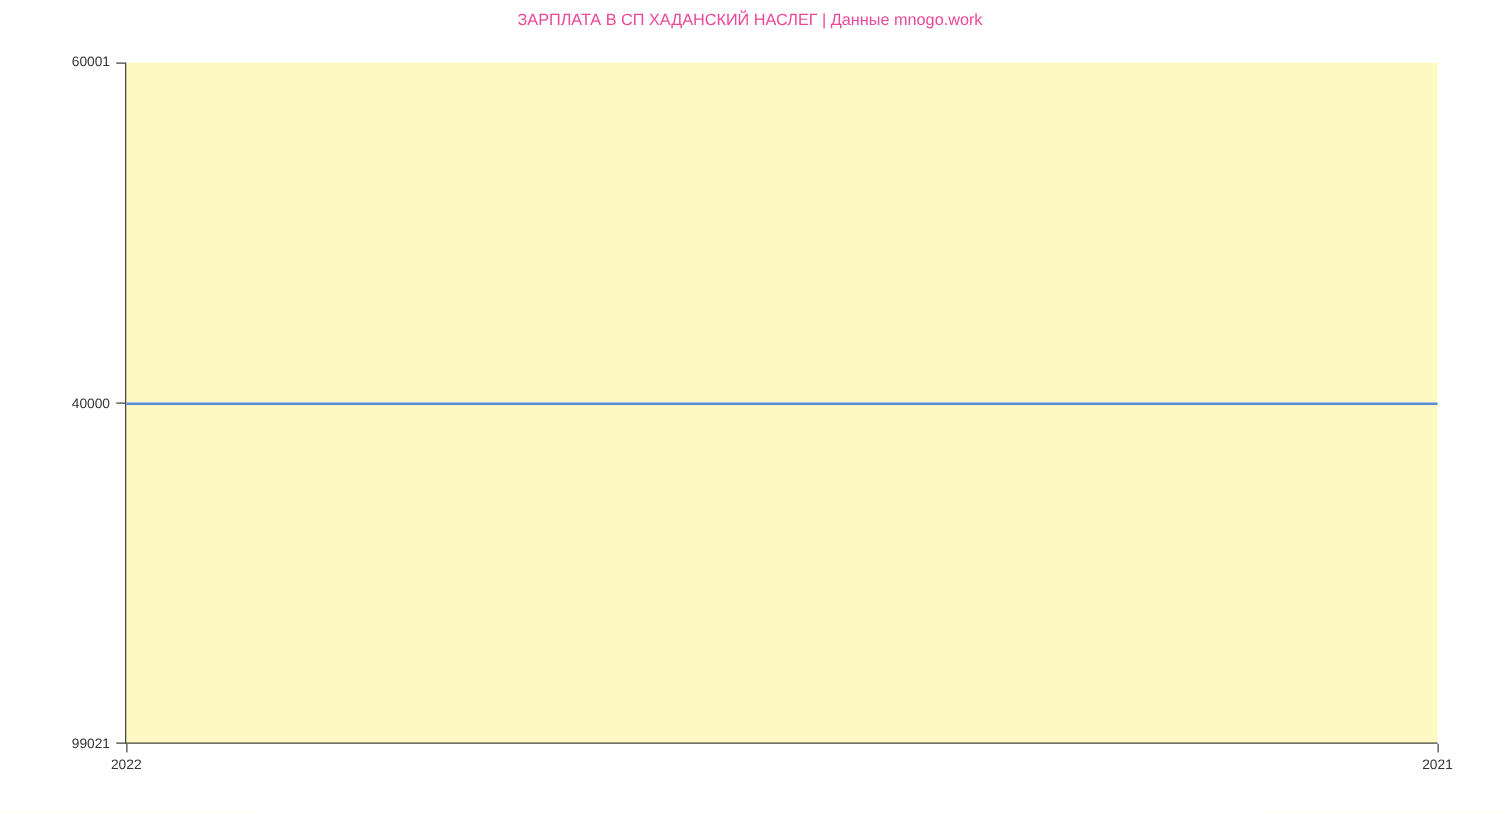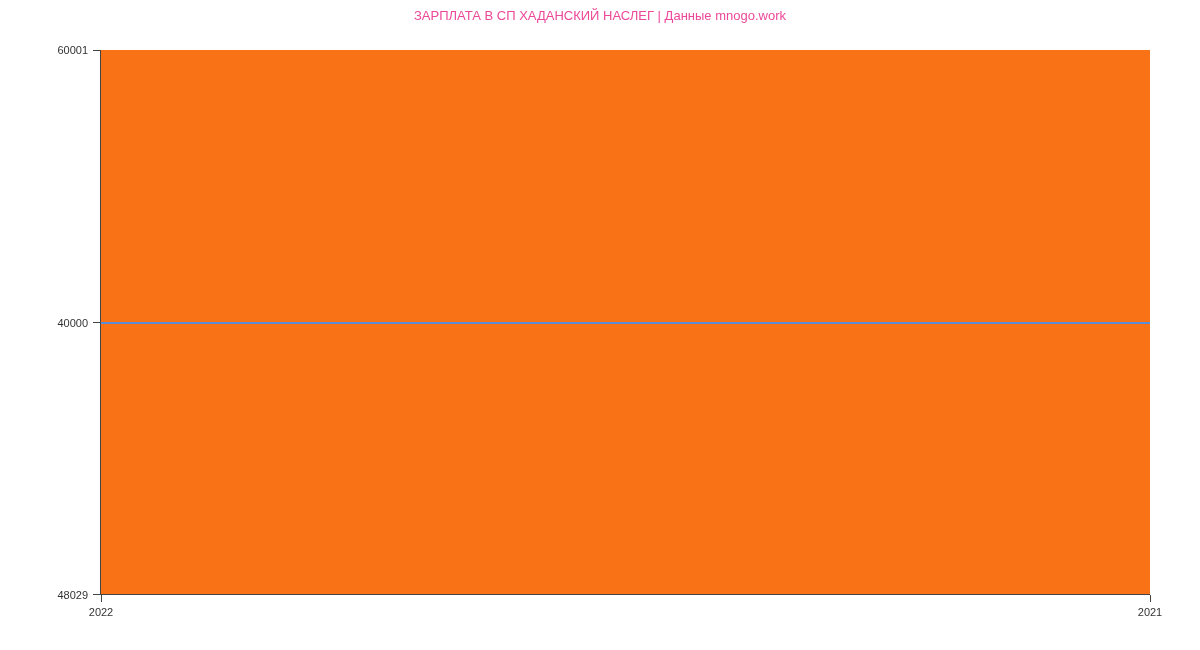--- a/index.html
+++ b/index.html
@@ -27,21 +27,21 @@
       top: 50px;
       width: 1050px;
       height: 545px;
     }
     .plot-area {
       position: absolute;
       left: 0;
       top: 0;
       width: 100%;
       height: 100%;
-      background: #f97316;
+      background: #fef9c3;
       border-left: 1px solid #444;
       border-bottom: 1px solid #444;
     }
     .grid-line-h {
       position: absolute;
       left: 0;
       width: 100%;
       height: 1px;
       background: #ffffff;
       opacity: 0.9;
@@ -106,14 +106,14 @@
 
     <div class="x-tick x-tick-0"></div>
     <div class="x-tick x-tick-1"></div>
 
     <div class="x-label" style="left:0%">2022</div>
     <div class="x-label" style="left:100%">2021</div>
   </div>
 
   <div class="y-label" style="top:0%">60001</div>
   <div class="y-label" style="top:50%">40000</div>
-  <div class="y-label" style="top:100%">48029</div>
+  <div class="y-label" style="top:100%">99021</div>
 </div>
 
 </body></html>

